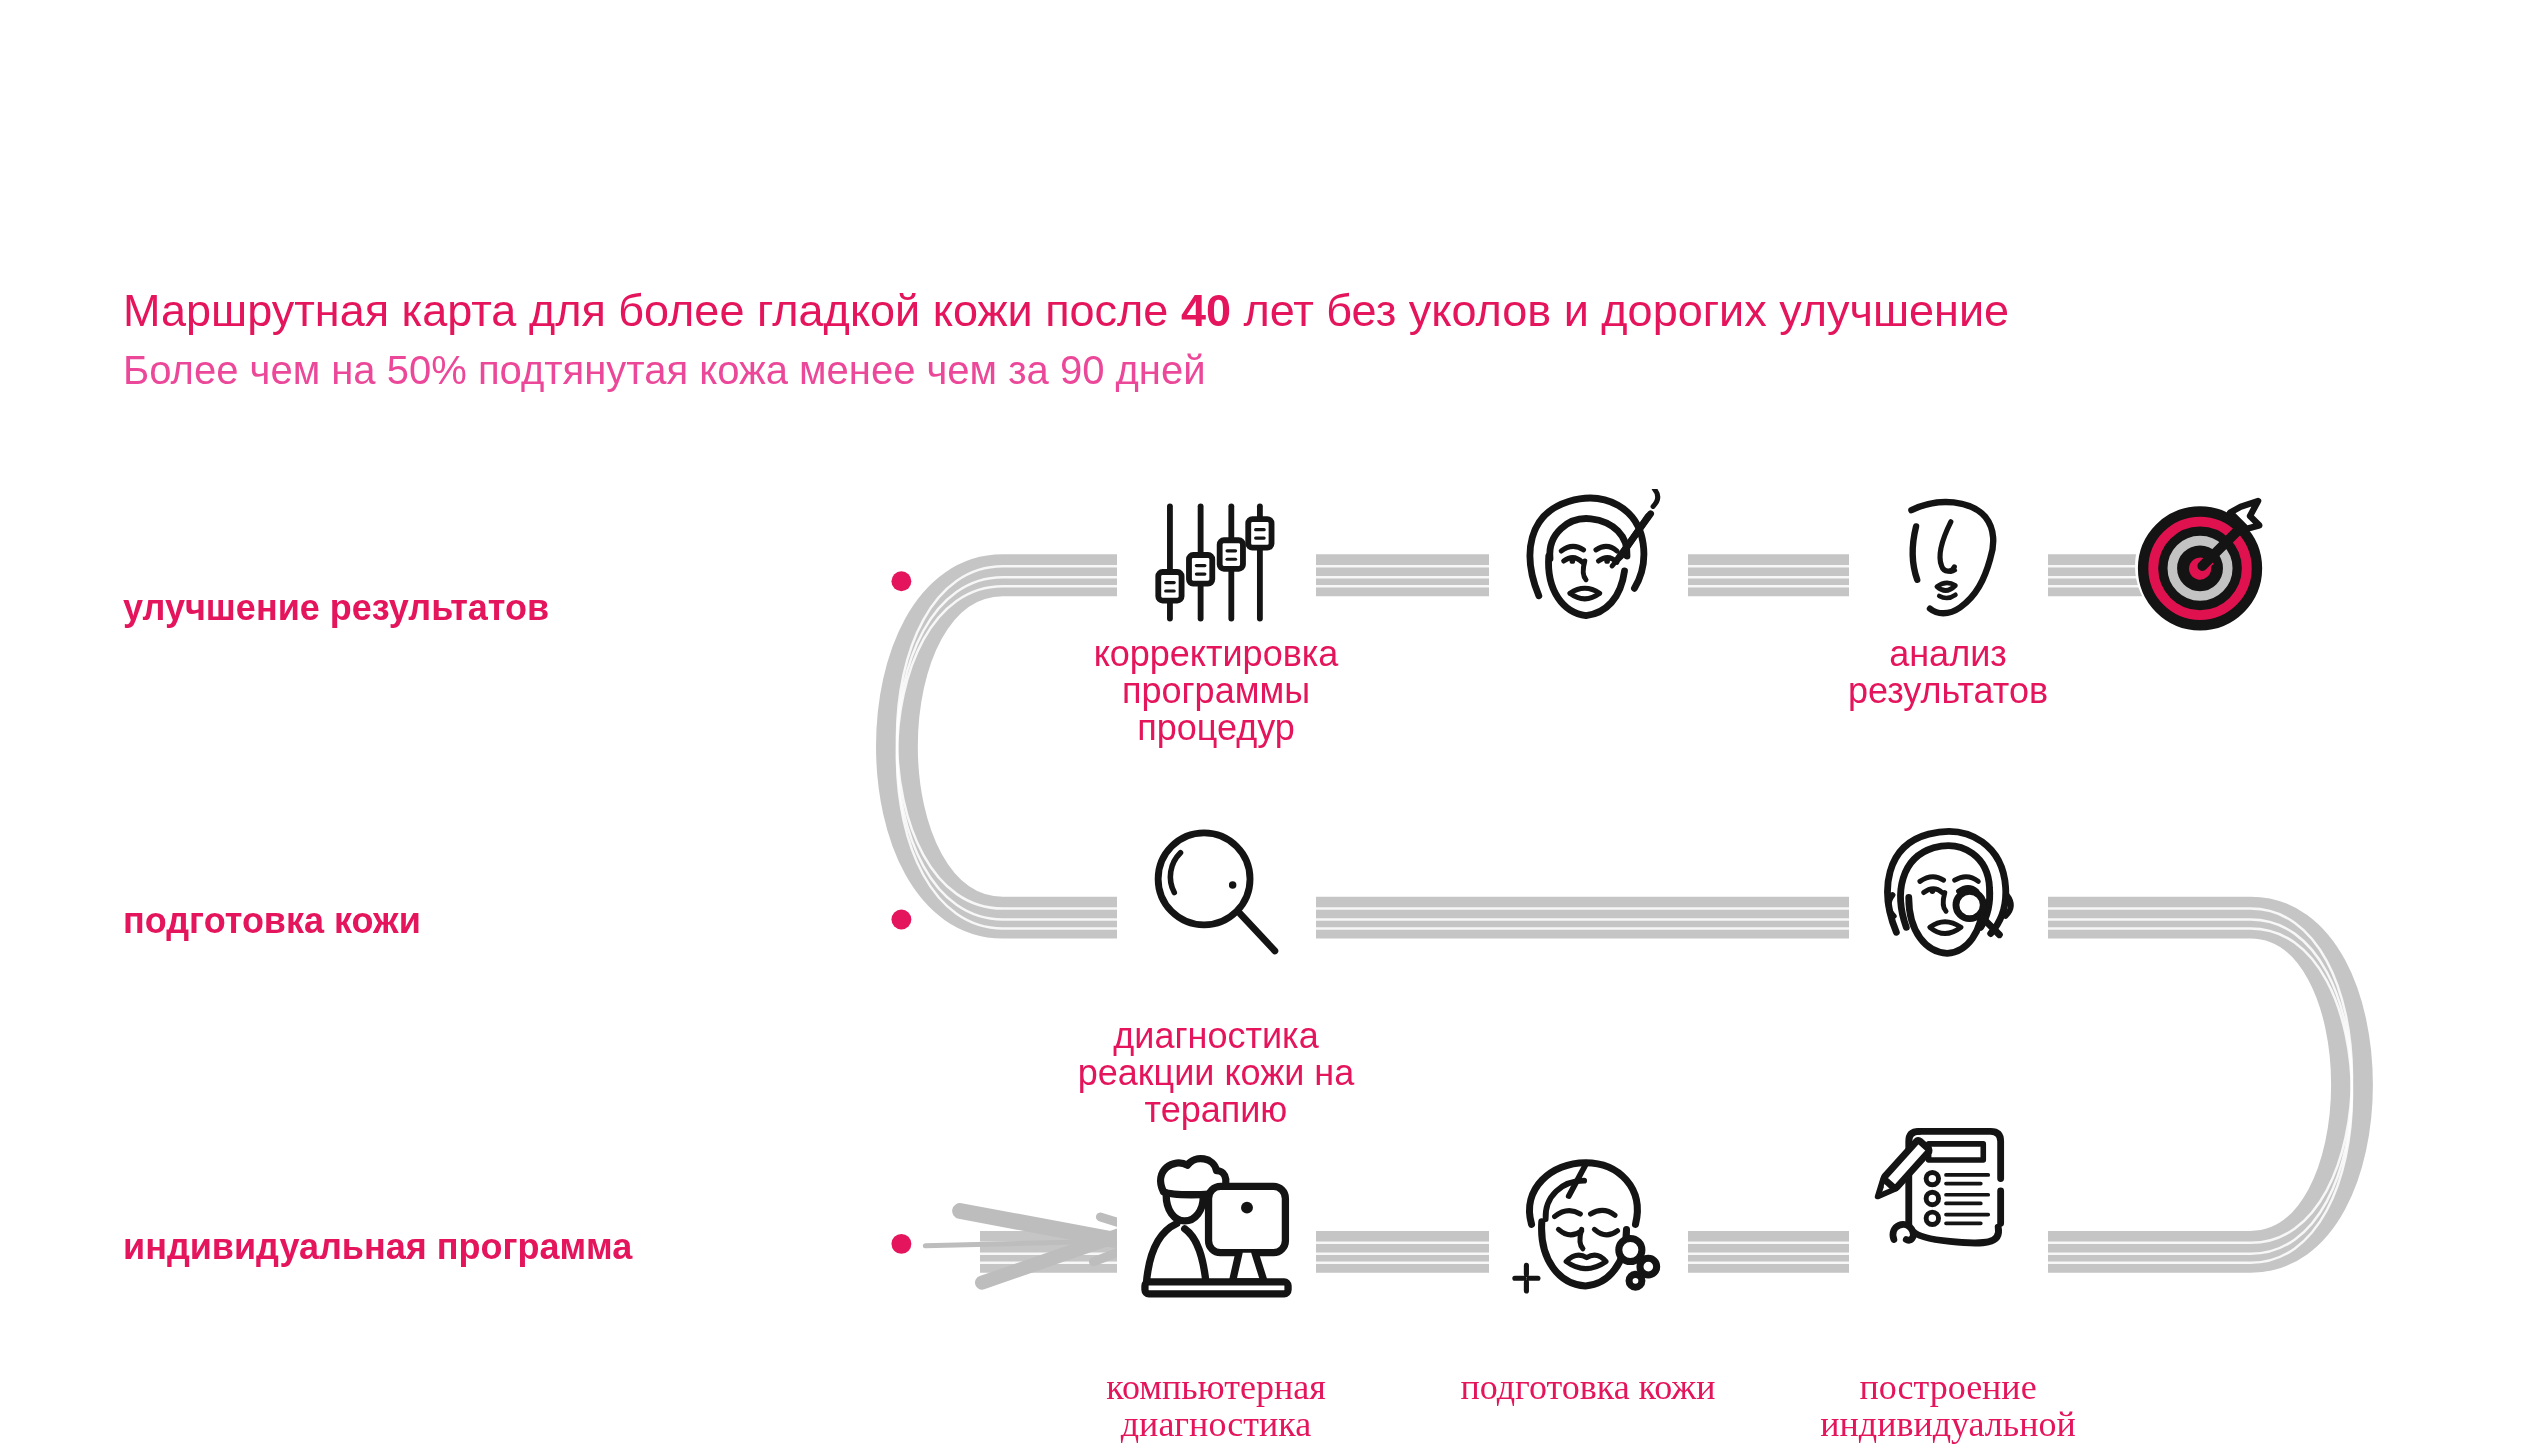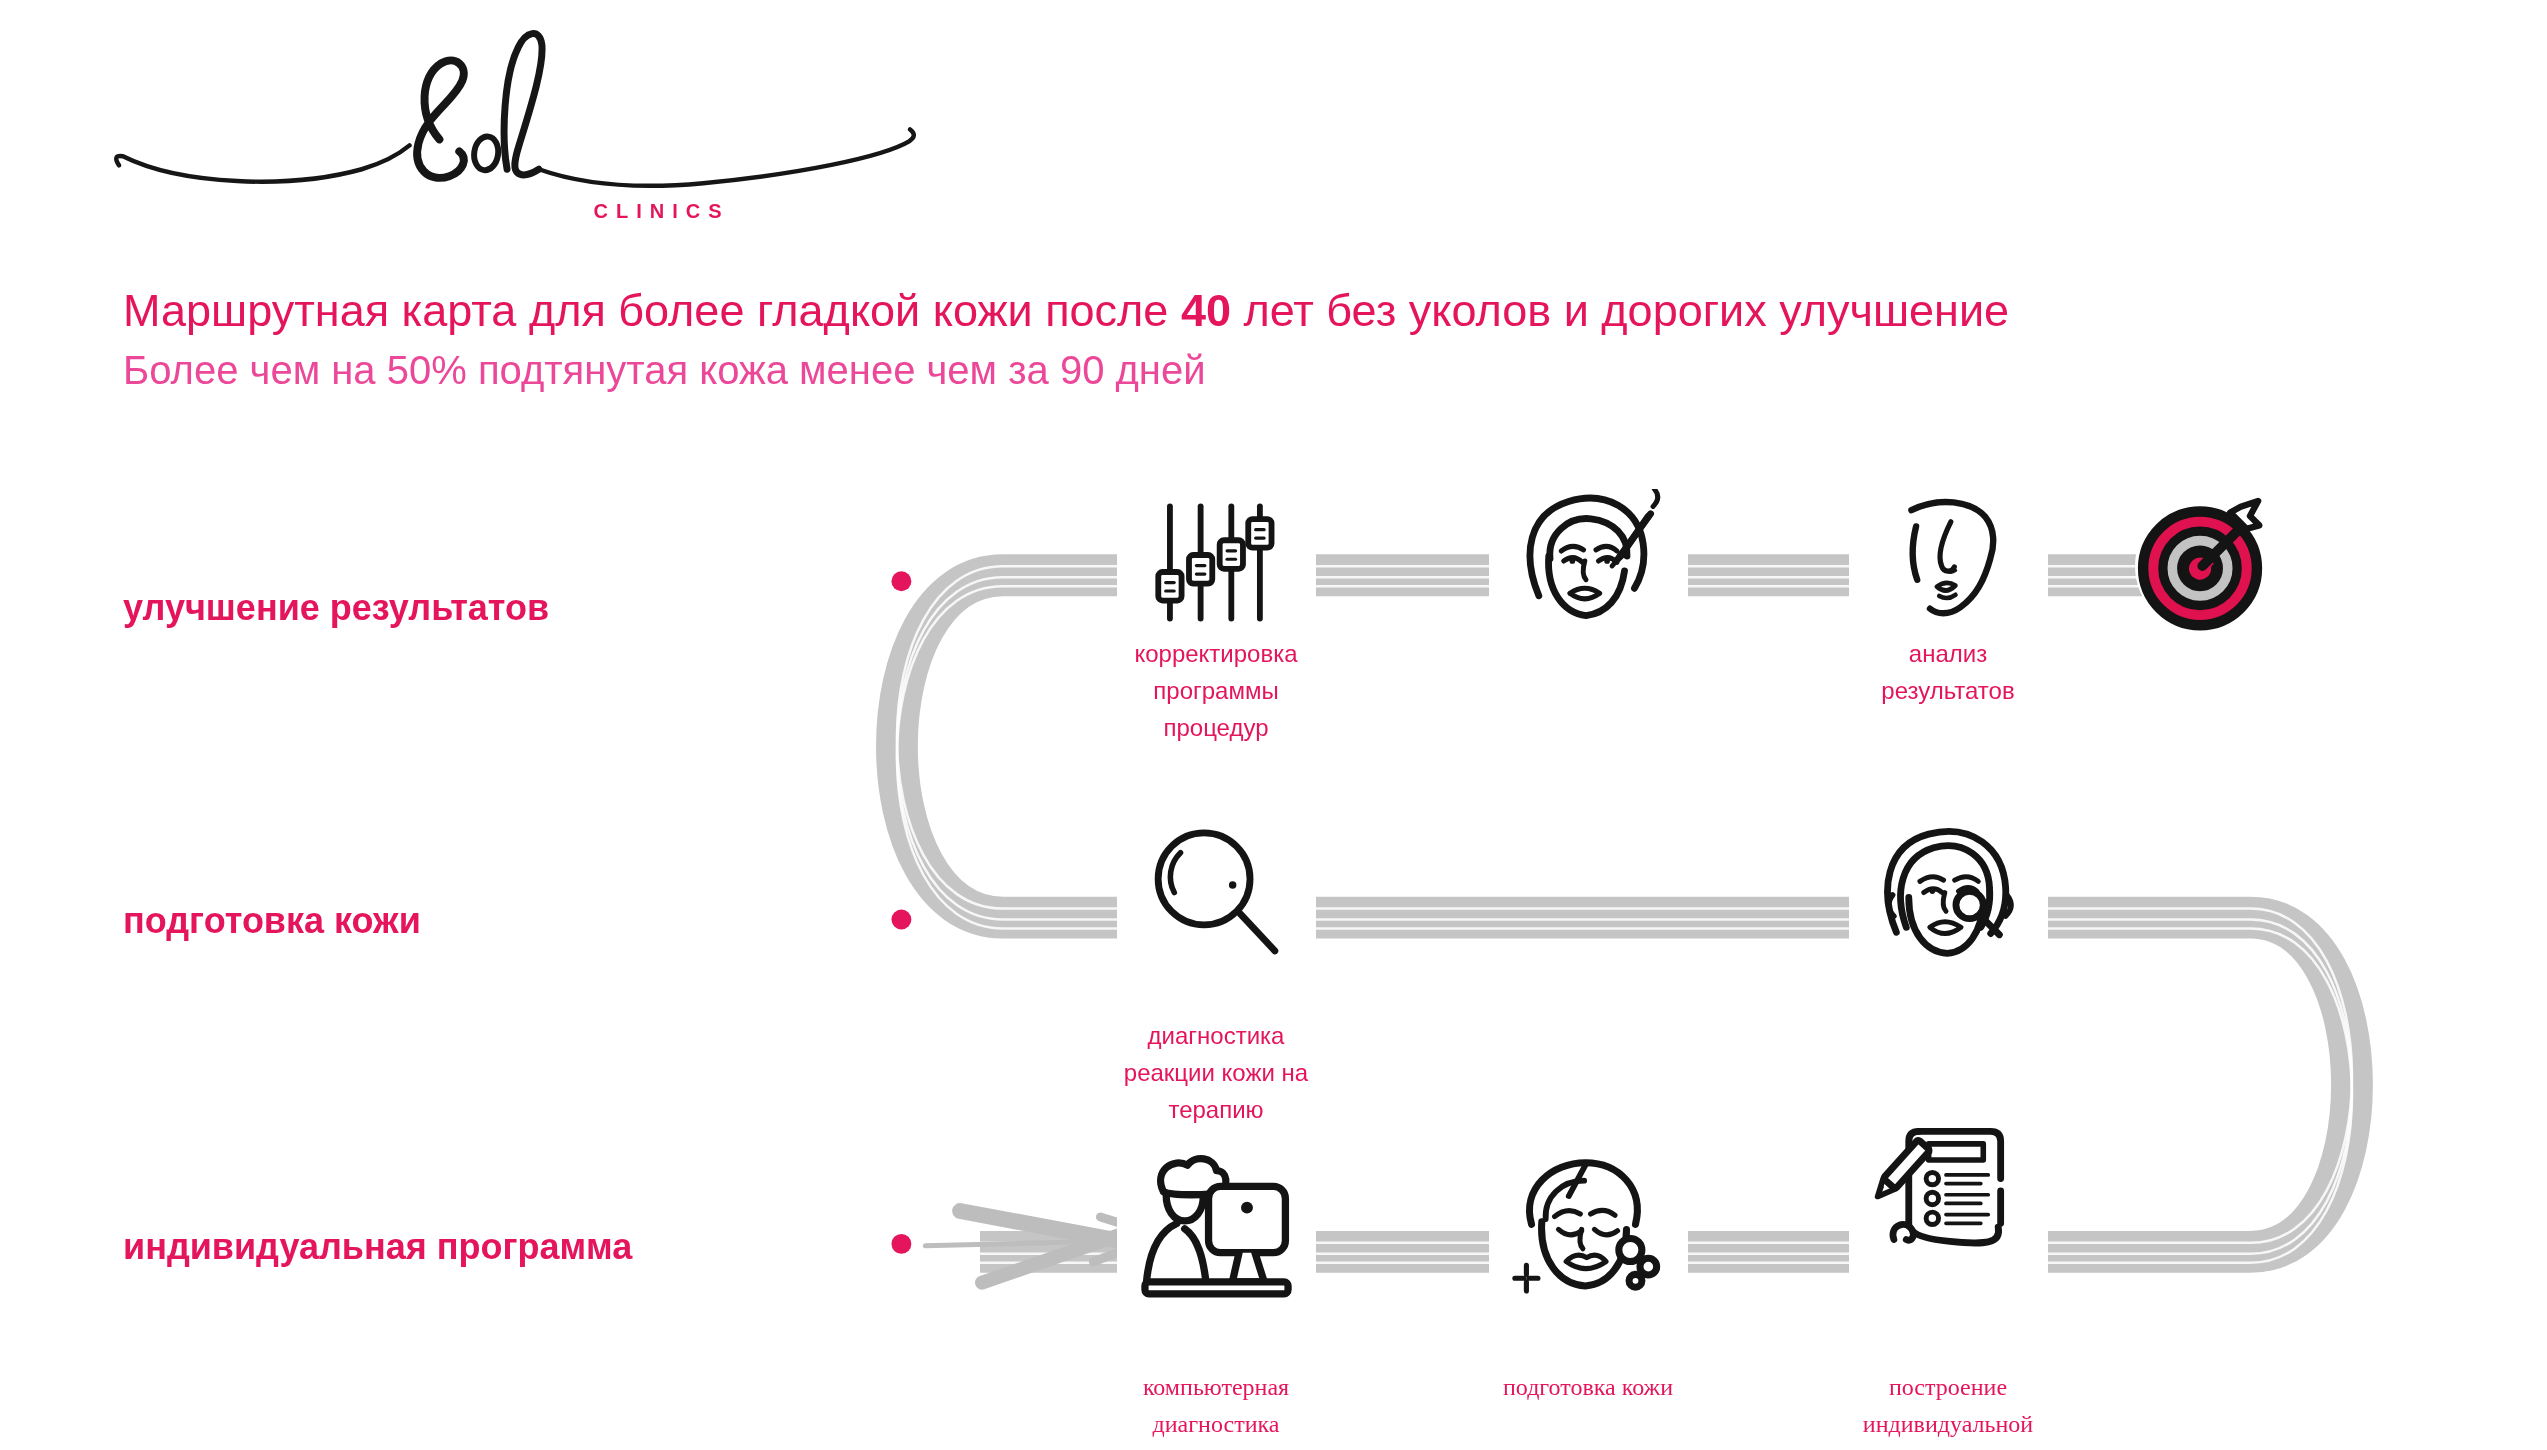--- a/index.html
+++ b/index.html
@@ -45,56 +45,41 @@
   
   .cell{position:absolute;width:328px;z-index:2;text-align:center;}
   .cell.c1{left:1052px;} .cell.c2{left:1424px;} .cell.c3{left:1784px;}
   .cell.r1{top:488px;} .cell.r2{top:822px;} .cell.r3{top:1156px;}
   .iconbox{
     height:151px;width:199px;margin:0 auto;background:#fff;
     display:flex;align-items:center;justify-content:center;
   }
   .cell.lift .iconbox svg{margin-top:-76px;}
   .caption{
-    font-size:24px;line-height:37px;color:var(--accent);white-space:pre-line;
+    font-size:36px;line-height:37px;color:var(--accent);white-space:pre-line;
   }
   .cell.r1 .caption{margin-top:-4px;}
   .cell.r2 .caption{margin-top:44px;}
   .cell.r3 .caption{margin-top:62px;font-family:Liberation Serif, serif;}
   
   .goal{position:absolute;left:2135px;top:494px;z-index:2;}
   
   .ic path,.ic circle,.ic rect,.ic ellipse,.ic line{
     fill:none;stroke:var(--ink);stroke-width:5.5;
     stroke-linecap:round;stroke-linejoin:round;
   }
   .ic .fw{fill:#fff;} .ic .fi{fill:var(--ink);stroke:none;}
   .ic .t3{stroke-width:3;} .ic .t4{stroke-width:4;} .ic .t45{stroke-width:4.5;}
   .lg path{fill:none;stroke:#161616;stroke-linecap:round;stroke-linejoin:round;}
 </style>
 </head>
 <body>
 
 <div id="page">
 
-  <div class="logo">
-    <svg class="lg" viewBox="0 0 820 205" role="img" aria-label="Sol">
-
-      <path d="M 8 148 q -7 -11 4 -9 C 70 168 180 172 252 152 C 272 146 288 138 300 128" stroke-width="4.5"></path>
-
-      <path d="M 330 122 C 308 96 312 58 331 46 C 346 37 359 48 353 63 C 345 83 316 98 309 126 C 303 150 319 166 340 159 C 354 154 359 141 350 134" stroke-width="8"></path>
-
-      <ellipse cx="377" cy="136" rx="12" ry="17" transform="rotate(8 377 136)" stroke="#161616" fill="none" stroke-width="6"></ellipse>
-
-      <path d="M 398 152 C 392 118 395 58 409 30 C 417 13 431 10 433 27 C 435 49 421 92 410 128 C 406 141 404 151 408 155 C 413 160 422 157 430 152" stroke-width="7"></path>
-
-      <path d="M 430 152 C 475 168 530 172 595 166 C 690 157 775 140 802 124 q 9 -6 1 -12" stroke-width="4.5"></path>
-    </svg>
-    <div class="logo-sub">CLINICS</div>
-  </div>
 
   <div class="title"><span>Маршрутная карта для более гладкой кожи после </span><b>40</b><span> лет без уколов и дорогих улучшение</span></div>
   <div class="subtitle">Более чем на 50% подтянутая кожа менее чем за 90 дней</div>
 
   <svg class="route" width="2547" height="1451" viewBox="0 0 2560 1458">
     <path class="band" d="M 985 1258 L 2262 1258 C 2398 1258 2398 922 2262 922 L 1008 922 C 866 922 866 578 1008 578 L 2156 578"></path>
     <path class="streak" transform="translate(0,-9)" d="M 985 1258 L 2262 1258 C 2398 1258 2398 922 2262 922 L 1008 922 C 866 922 866 578 1008 578 L 2156 578"></path>
     <path class="streak" transform="translate(0,2)" d="M 985 1258 L 2262 1258 C 2398 1258 2398 922 2262 922 L 1008 922 C 866 922 866 578 1008 578 L 2156 578"></path>
     <path class="streak" transform="translate(0,11)" d="M 985 1258 L 2262 1258 C 2398 1258 2398 922 2262 922 L 1008 922 C 866 922 866 578 1008 578 L 2156 578"></path>
 

